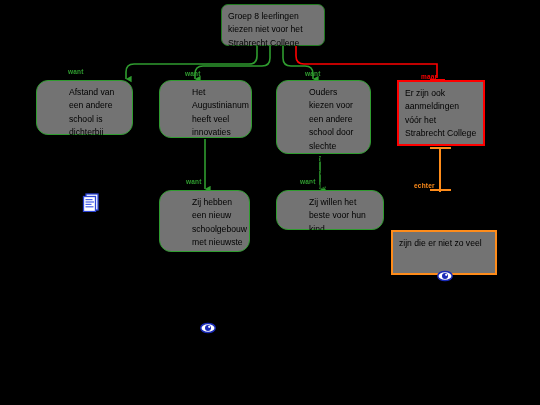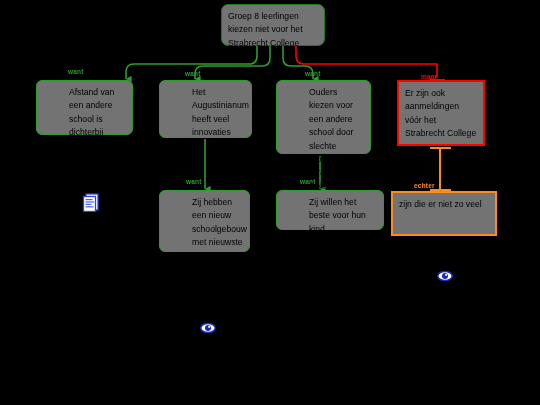--- a/index.html
+++ b/index.html
@@ -4,23 +4,23 @@
 <style>
   html,body{margin:0;padding:0;background:#000;}
   body{width:540px;height:405px;overflow:hidden;
        font-family:"Liberation Sans","DejaVu Sans",sans-serif;}
   #canvas{position:relative;width:540px;height:405px;background:#000;}
   svg.layer{position:absolute;left:0;top:0;width:540px;height:405px;overflow:visible;}
   .node{position:absolute;background:#737373;color:#000000;
         font-size:8.6px;line-height:13.4px;box-sizing:border-box;
         padding:5px 6px 4px 6px;white-space:pre-line;}
   .node.root{border:1px solid #1f7a1f;border-radius:7px;}
-  .node.green{border:1px solid #2f9c2f;border-radius:6px;padding-left:32px;}
+  .node.green{border:1px solid #2f9c2f;border-radius:12px;padding-left:32px;}
   .node.red{border:2px solid #ff0000;border-radius:0;}
-  .node.orange{border:2px solid #ff8c1a;border-radius:0;}
+  .node.orange{border:2px solid #ff8c1a;border-radius:0;margin-top:39px;}
   .edgelabel{position:absolute;font-size:6.5px;font-weight:bold;letter-spacing:.2px;}
   .lbl-green{color:#2f9c2f;}
   .lbl-red{color:#ff0000;}
   .lbl-orange{color:#ff8c1a;}
   .icon{position:absolute;}
 </style>
 </head>
 <body>
 
 <div id="canvas">

